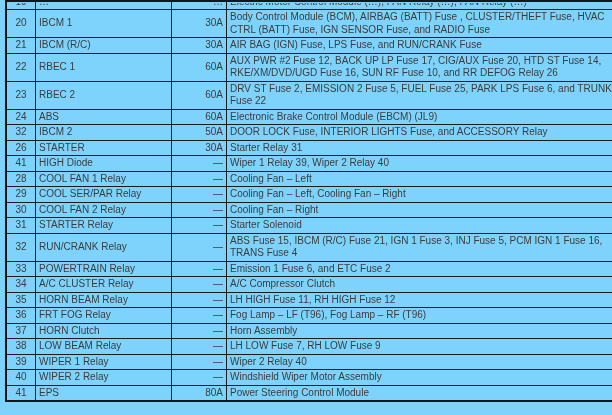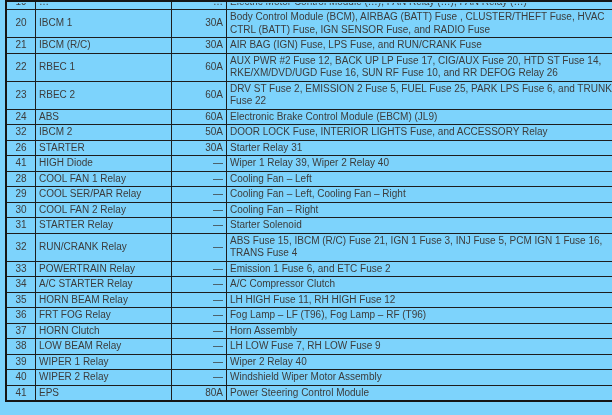--- a/index.html
+++ b/index.html
@@ -256,21 +256,21 @@
           </td>
     <td class="c-desc">
             <span class="cw"><span>Emission 1 Fuse 6, and ETC Fuse 2</span></span>
           </td>
   </tr>
         <tr>
     <td class="c-num">
             <span class="cw"><span>34</span></span>
           </td>
     <td class="c-name">
-            <span class="cw"><span>A/C STARTER Relay</span></span>
+            <span class="cw"><span>A/C CLUSTER Relay</span></span>
           </td>
     <td class="c-amp">
             <span class="cw"><span>—</span></span>
           </td>
     <td class="c-desc">
             <span class="cw"><span>A/C Compressor Clutch</span></span>
           </td>
   </tr>
         <tr>
     <td class="c-num">

